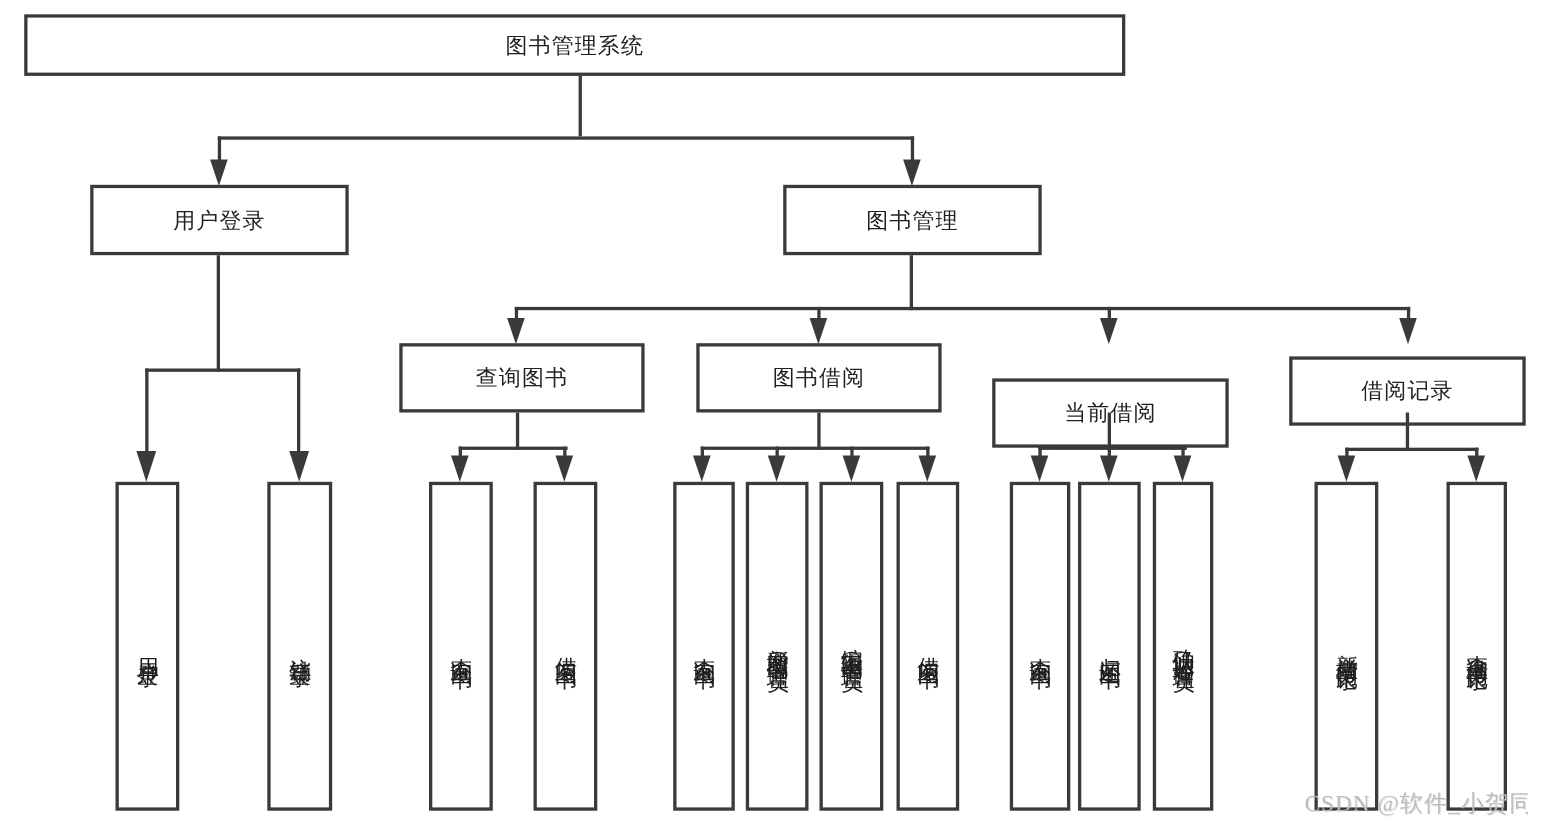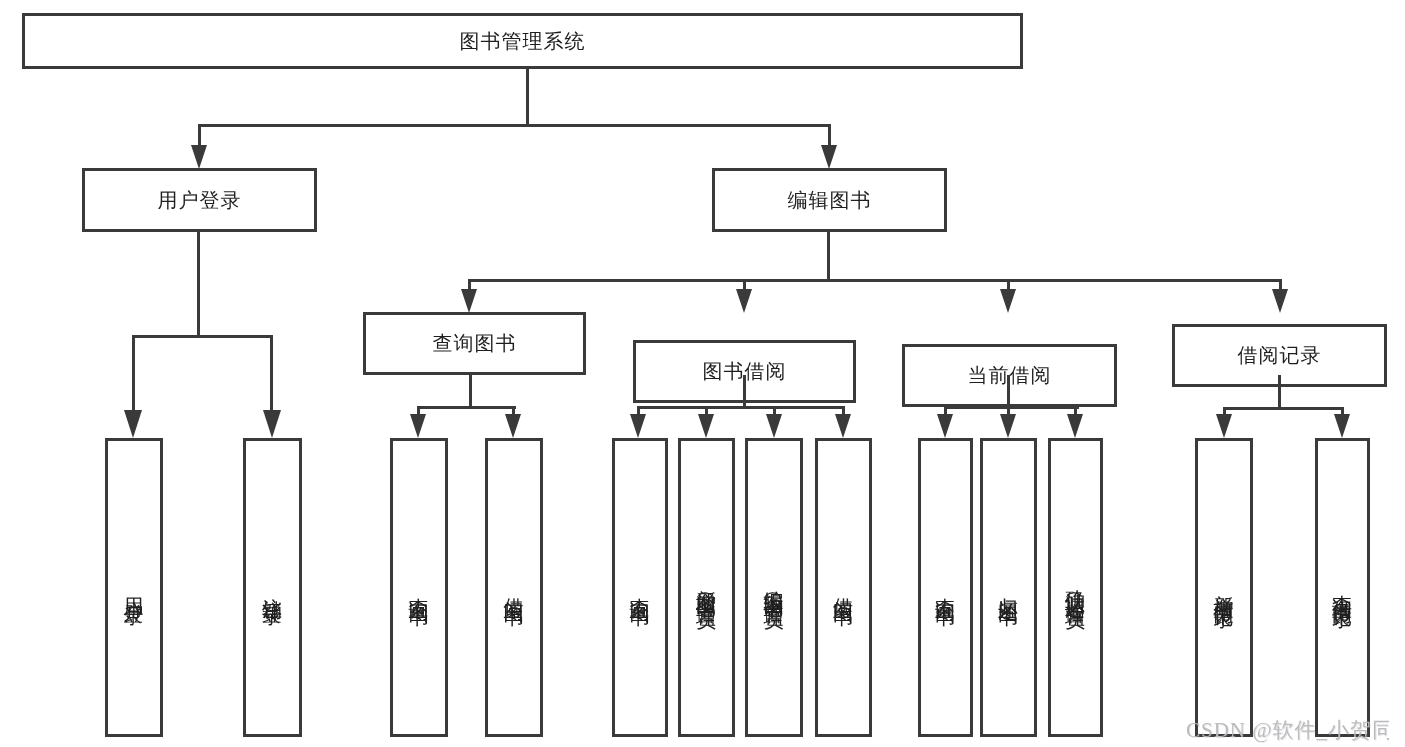--- a/index.html
+++ b/index.html
@@ -38,21 +38,21 @@
   }
   .arrow.big{
     border-left:9px solid transparent;border-right:9px solid transparent;
     border-top:28px solid var(--line);
   }
   
   .root-box{left:22px;top:13px;width:1001px;height:56px;}
   .l2a{left:82px;top:168px;width:235px;height:64px;}
   .l2b{left:712px;top:168px;width:235px;height:64px;}
   .l3a{left:363px;top:312px;width:223px;height:63px;}
-  .l3b{left:633px;top:312px;width:223px;height:63px;margin-top:28px;}
+  .l3b{left:633px;top:312px;width:223px;height:63px;}
   .l3c{left:902px;top:312px;width:215px;height:63px;margin-top:32px;}
   .l3d{left:1172px;top:324px;width:215px;height:63px;}
   
   .lf1{left:105px;width:58px;}
   .lf2{left:243px;width:59px;}
   .lf3{left:390px;width:58px;}
   .lf4{left:485px;width:58px;}
   .lf5{left:612px;width:56px;}
   .lf6{left:678px;width:57px;}
   .lf7{left:745px;width:58px;}
@@ -74,21 +74,21 @@
 <div class="canvas">
 
   <div class="node root-box">
     <span>图书管理系统</span>
   </div>
 
   <div class="node l2a">
     <span>用户登录</span>
   </div>
   <div class="node l2b">
-    <span>编辑图书</span>
+    <span>图书管理</span>
   </div>
 
   <div class="node l3a">
     <span>查询图书</span>
   </div>
   <div class="node l3b">
     <span>图书借阅</span>
   </div>
   <div class="node l3c">
     <span>当前借阅</span>

